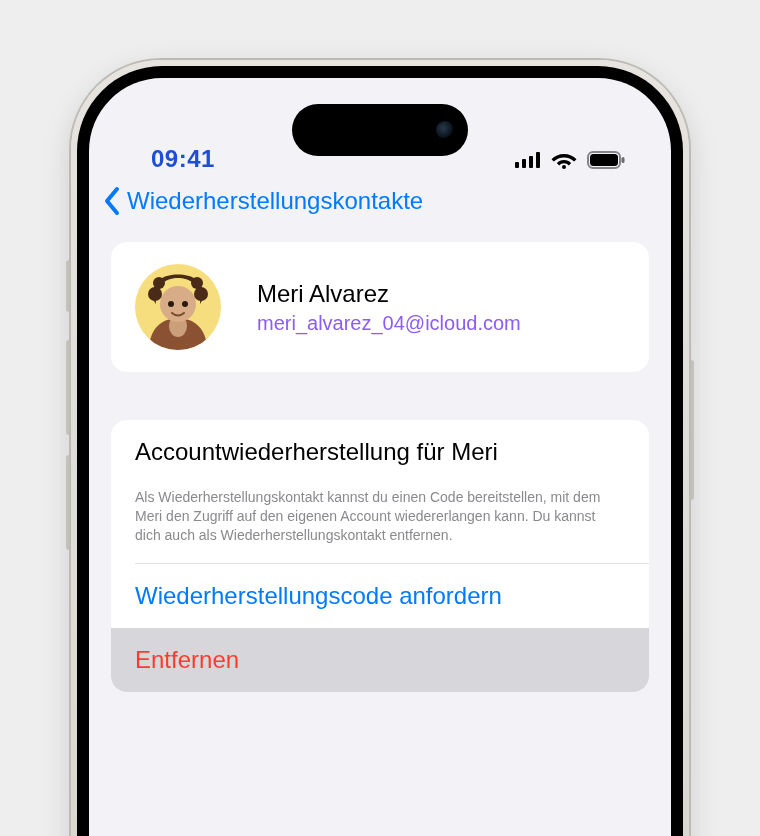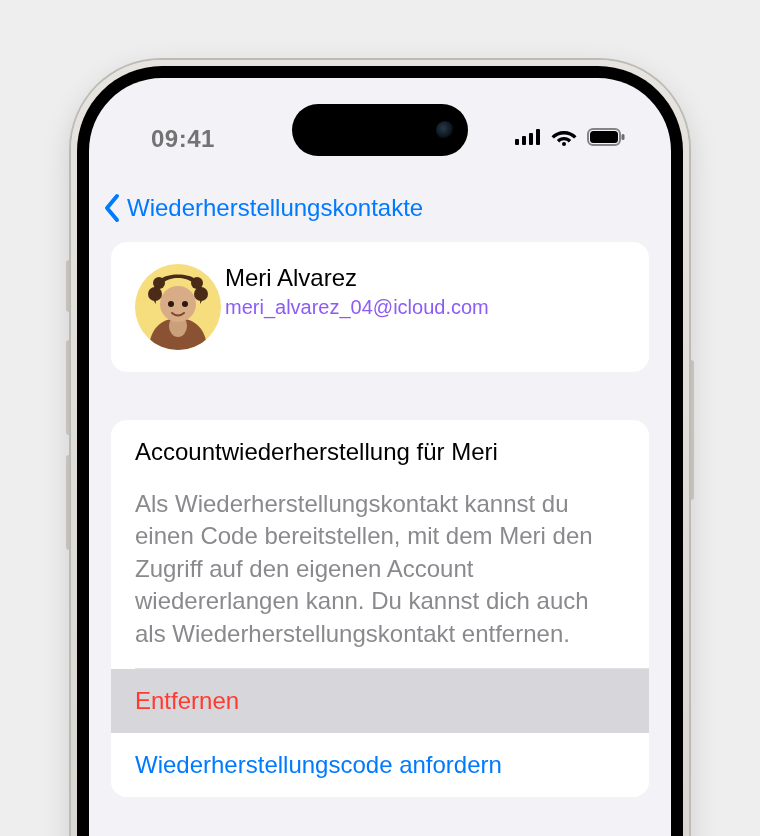--- a/index.html
+++ b/index.html
@@ -71,40 +71,40 @@
   }
   .camera-dot{
     width:18px;height:18px;border-radius:50%;
     background: radial-gradient(circle at 40% 40%, #2a3948 0%, #0b1620 55%, #000 70%);
   }
   .status-bar {
     position: absolute;
     top: 0; left: 0; right: 0;
     height: 95px;
     display: flex;
-    align-items: center;
+    align-items: flex-end;
     justify-content: space-between;
     padding: 26px 40px 0 40px;
-    color: #737373;
+    color: #1d4ed8;
   }
   .status-time {
     font-size: 24px;
     font-weight: 600;
     letter-spacing: 0.5px;
     margin-left: 22px;
   }
   .status-right {
     display: flex;
     align-items: center;
     gap: 10px;
     margin-right: 6px;
   }
   .nav-bar {
     position: absolute;
-    top: 100px;
+    top: 93px;
     left: 0; right: 0;
     height: 60px;
     display: flex;
     align-items: center;
     padding: 0 12px;
   }
   .back-btn {
     display: flex;
     align-items: center;
     gap: 4px;
@@ -119,21 +119,22 @@
     left: 0; right: 0; bottom: 0;
     padding: 0 22px;
   }
   .card {
     background: #ffffff;
     border-radius: 16px;
     overflow: hidden;
   }
   .contact-card {
     display: flex;
-    gap: 4px;
+    align-items: center;
+    gap: 36px;
     padding: 22px 24px;
   }
   .avatar {
     width: 86px; height: 86px;
     border-radius: 50%;
     flex-shrink: 0;
   }
   .contact-name {
     font-size: 24px;
     color: #000;
@@ -149,21 +150,21 @@
   .recovery-head {
     padding: 18px 24px 18px 24px;
   }
   .recovery-title {
     font-size: 24px;
     color: #000;
     font-weight: 400;
     margin-bottom: 22px;
   }
   .recovery-desc {
-    font-size: 24px;
+    font-size: 14px;
     line-height: 1.35;
     color: #8a8a8e;
   }
   .divider {
     height: 1px;
     background: #e1e1e4;
     margin-left: 24px;
   }
   .action-row {
     padding: 18px 24px;
@@ -263,21 +264,21 @@
         </div>
 
         <div class="spacer"></div>
 
         <div class="card recovery-card">
           <div class="recovery-head">
             <div class="recovery-title">Accountwiederherstellung für Meri</div>
             <div class="recovery-desc">Als Wiederherstellungskontakt kannst du einen Code bereitstellen, mit dem Meri den Zugriff auf den eigenen Account wiedererlangen kann. Du kannst dich auch als Wiederherstellungskontakt entfernen.</div>
           </div>
           <div class="divider"></div>
+          <div class="action-row action-blue">Wiederherstellungscode anfordern</div>
           <div class="action-row action-red">Entfernen</div>
-          <div class="action-row action-blue">Wiederherstellungscode anfordern</div>
         </div>
 
       </div>
 
     </div>
   </div>
 </div>
 
 </body></html>

